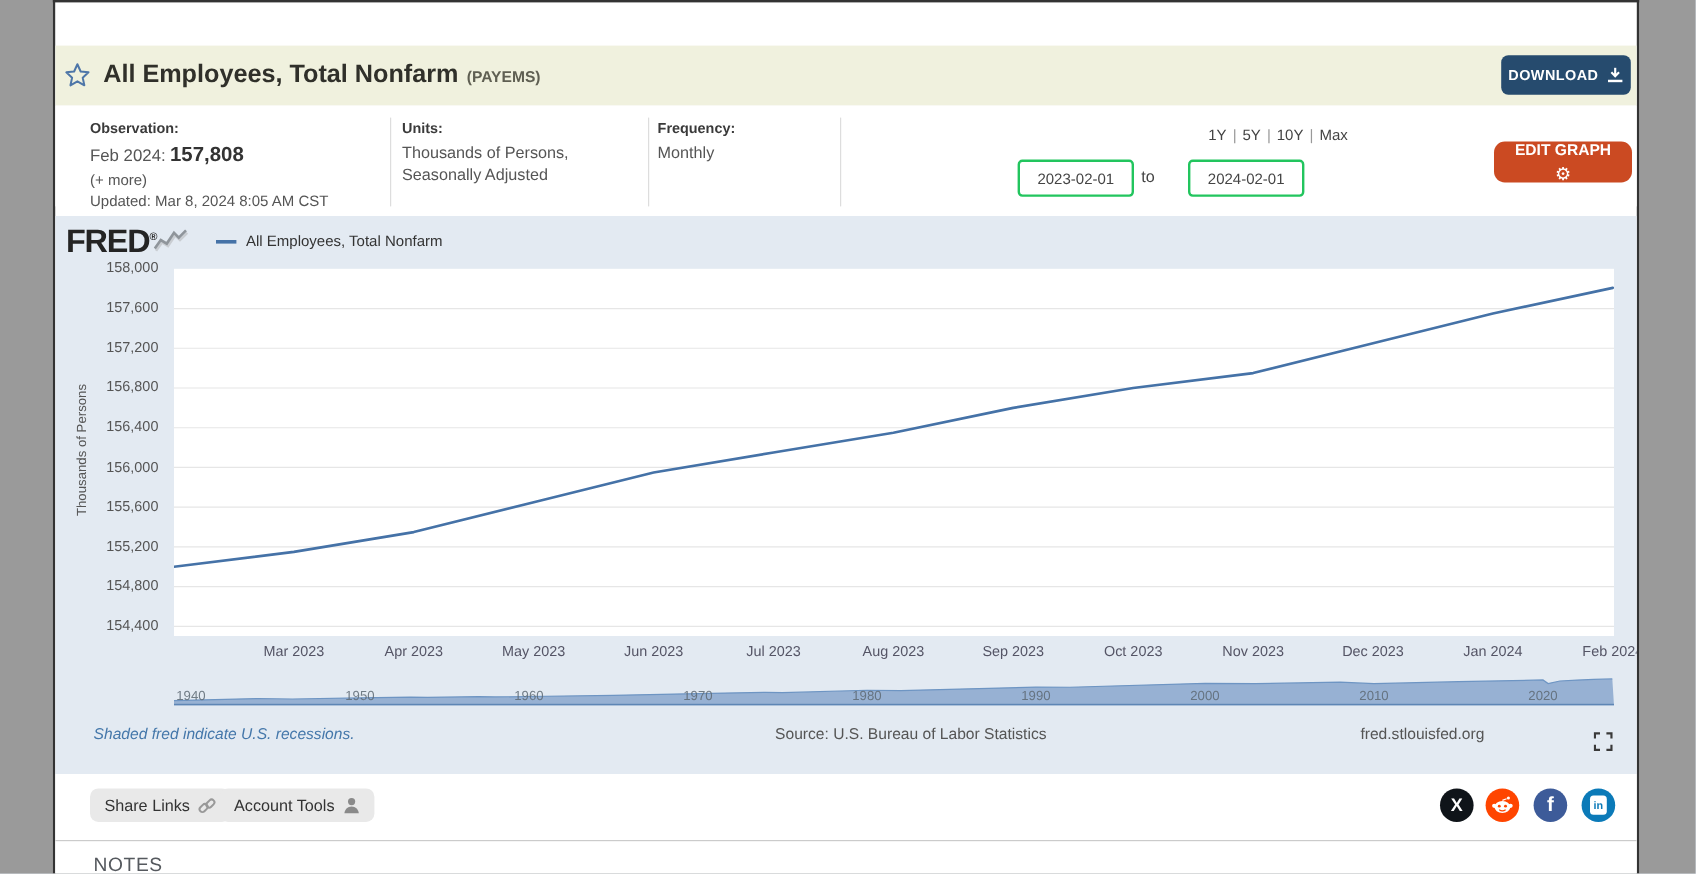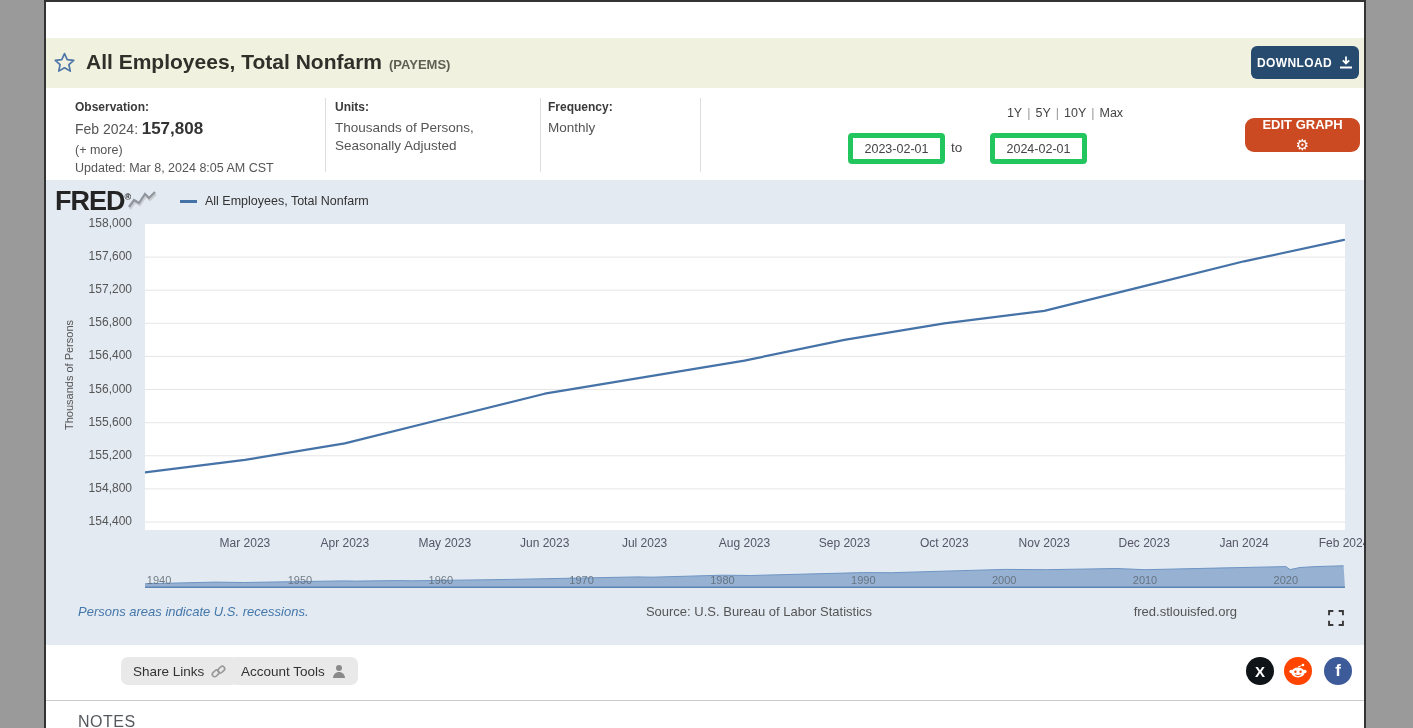--- a/index.html
+++ b/index.html
@@ -33,21 +33,21 @@
   .obs-date { font-size:14px; color:#555; }
   .obs-value { font-size:17px; font-weight:bold; color:#333; }
   .obs-more, .obs-updated { font-size:12.5px; color:#555; margin-top:4px; }
   .units-col { position:absolute; left:289px; top:12px; }
   .units-line { font-size:13.5px; color:#555; line-height:18px; }
   .freq-col { position:absolute; left:502px; top:12px; }
 
   .presets { position:absolute; left:919px; top:18px; width:200px; text-align:center; font-size:12.5px; color:#444; }
   .presets .preset { cursor:pointer; color:#444; }
   .presets .psep { color:#999; margin:0 5px; }
-  .date-input { position:absolute; top:45px; width:97px; height:31px; border:5px solid #22c55e; border-radius:4px;
+  .date-input { position:absolute; top:45px; width:97px; height:31px; border:2px solid #22c55e; border-radius:4px;
     font-size:12.5px; color:#444; text-align:center; background:#fff; font-family:"Liberation Sans", sans-serif; }
   .to-label { position:absolute; left:905px; top:52px; font-size:13.5px; color:#444; }
   .btn-edit { position:absolute; left:1199px; top:30px; width:115px; height:34px; background:#cb4a22;
     border:none; border-radius:9px; color:#fff; font-weight:bold; font-size:13px;
     display:flex; align-items:center; justify-content:center; gap:6px; cursor:pointer;
     font-family:"Liberation Sans", sans-serif;flex-direction:column; }
   .gear { font-size:15px; line-height:1; font-family:"DejaVu Sans", sans-serif; }
 
   
   .chartsec { position:absolute; left:0; top:178px; width:100%; height:465px; background:#e3eaf2; overflow:hidden; }
@@ -63,21 +63,21 @@
   .plot-wrap { position:absolute; left:99px; top:40px; width:1200px; height:316px; }
   .xlabel { position:absolute; top:356px; transform:translateX(-50%); font-size:12px; color:#556; white-space:nowrap; }
   .navwrap { position:absolute; left:99px; top:384px; width:1200px; height:24px; }
   .navyear { position:absolute; bottom:2px; transform:translateX(-50%); font-size:11px; color:#5e6a74; opacity:.85; z-index:3; }
   .rec-note { position:absolute; left:32px; top:424px; font-size:13px; font-style:italic; color:#4477aa; cursor:pointer; }
   .source-note { position:absolute; left:563px; top:424px; width:300px; text-align:center; font-size:13px; color:#555; }
   .site-note { position:absolute; left:991px; top:424px; width:200px; text-align:right; font-size:13px; color:#555; }
   .fullscreen { position:absolute; left:1282px; top:430px; width:16px; height:16px; cursor:pointer; }
 
   
-  .footerbar { position:absolute; left:0; top:643px; width:100%; height:55px; background:#fff;margin-left:46px; }
+  .footerbar { position:absolute; left:0; top:643px; width:100%; height:55px; background:#fff; }
   .pill { position:absolute; top:12px; height:28px; background:#e9e9e9; border:none; border-radius:7px;
     padding:0 12px; font-size:13.5px; color:#333; display:flex; align-items:center; gap:7px; cursor:pointer;
     font-family:"Liberation Sans", sans-serif; }
   .social { position:absolute; top:12px; width:28px; height:28px; border-radius:50%;
     display:flex; align-items:center; justify-content:center; cursor:pointer; }
   .social.x { background:#0f1419; }
   .social.reddit { background:#ff4500; }
   .social.facebook { background:#3d5b99; }
   .social.linkedin { background:#0b7ab8; }
   .social .glyph { color:#fff; font-weight:bold; font-size:15px; }
@@ -214,21 +214,21 @@
             <span class="navyear" style="left: 436.62px;">1970</span>
             <span class="navyear" style="left: 577.465px;">1980</span>
             <span class="navyear" style="left: 718.31px;">1990</span>
             <span class="navyear" style="left: 859.155px;">2000</span>
             <span class="navyear" style="left: 1000px;">2010</span>
             <span class="navyear" style="left: 1140.85px;">2020</span>
           </div>
 
       </div>
 
-      <div class="rec-note">Persons areas indicate U.S. recessions.</div>
+      <div class="rec-note">Shaded fred indicate U.S. recessions.</div>
       <div class="source-note">Source: U.S. Bureau of Labor Statistics</div>
       <div class="site-note">fred.stlouisfed.org</div>
       <svg class="fullscreen" viewBox="0 0 15 15">
         <path d="M1 5 V1 H5 M10 1 H14 V5 M14 10 V14 H10 M5 14 H1 V10" fill="none" stroke="#3a3a3a" stroke-width="1.8"></path>
       </svg>
     </div>
 
     <div class="footerbar">
       <button class="pill" style="left:29px">
         <span>Share Links</span>

